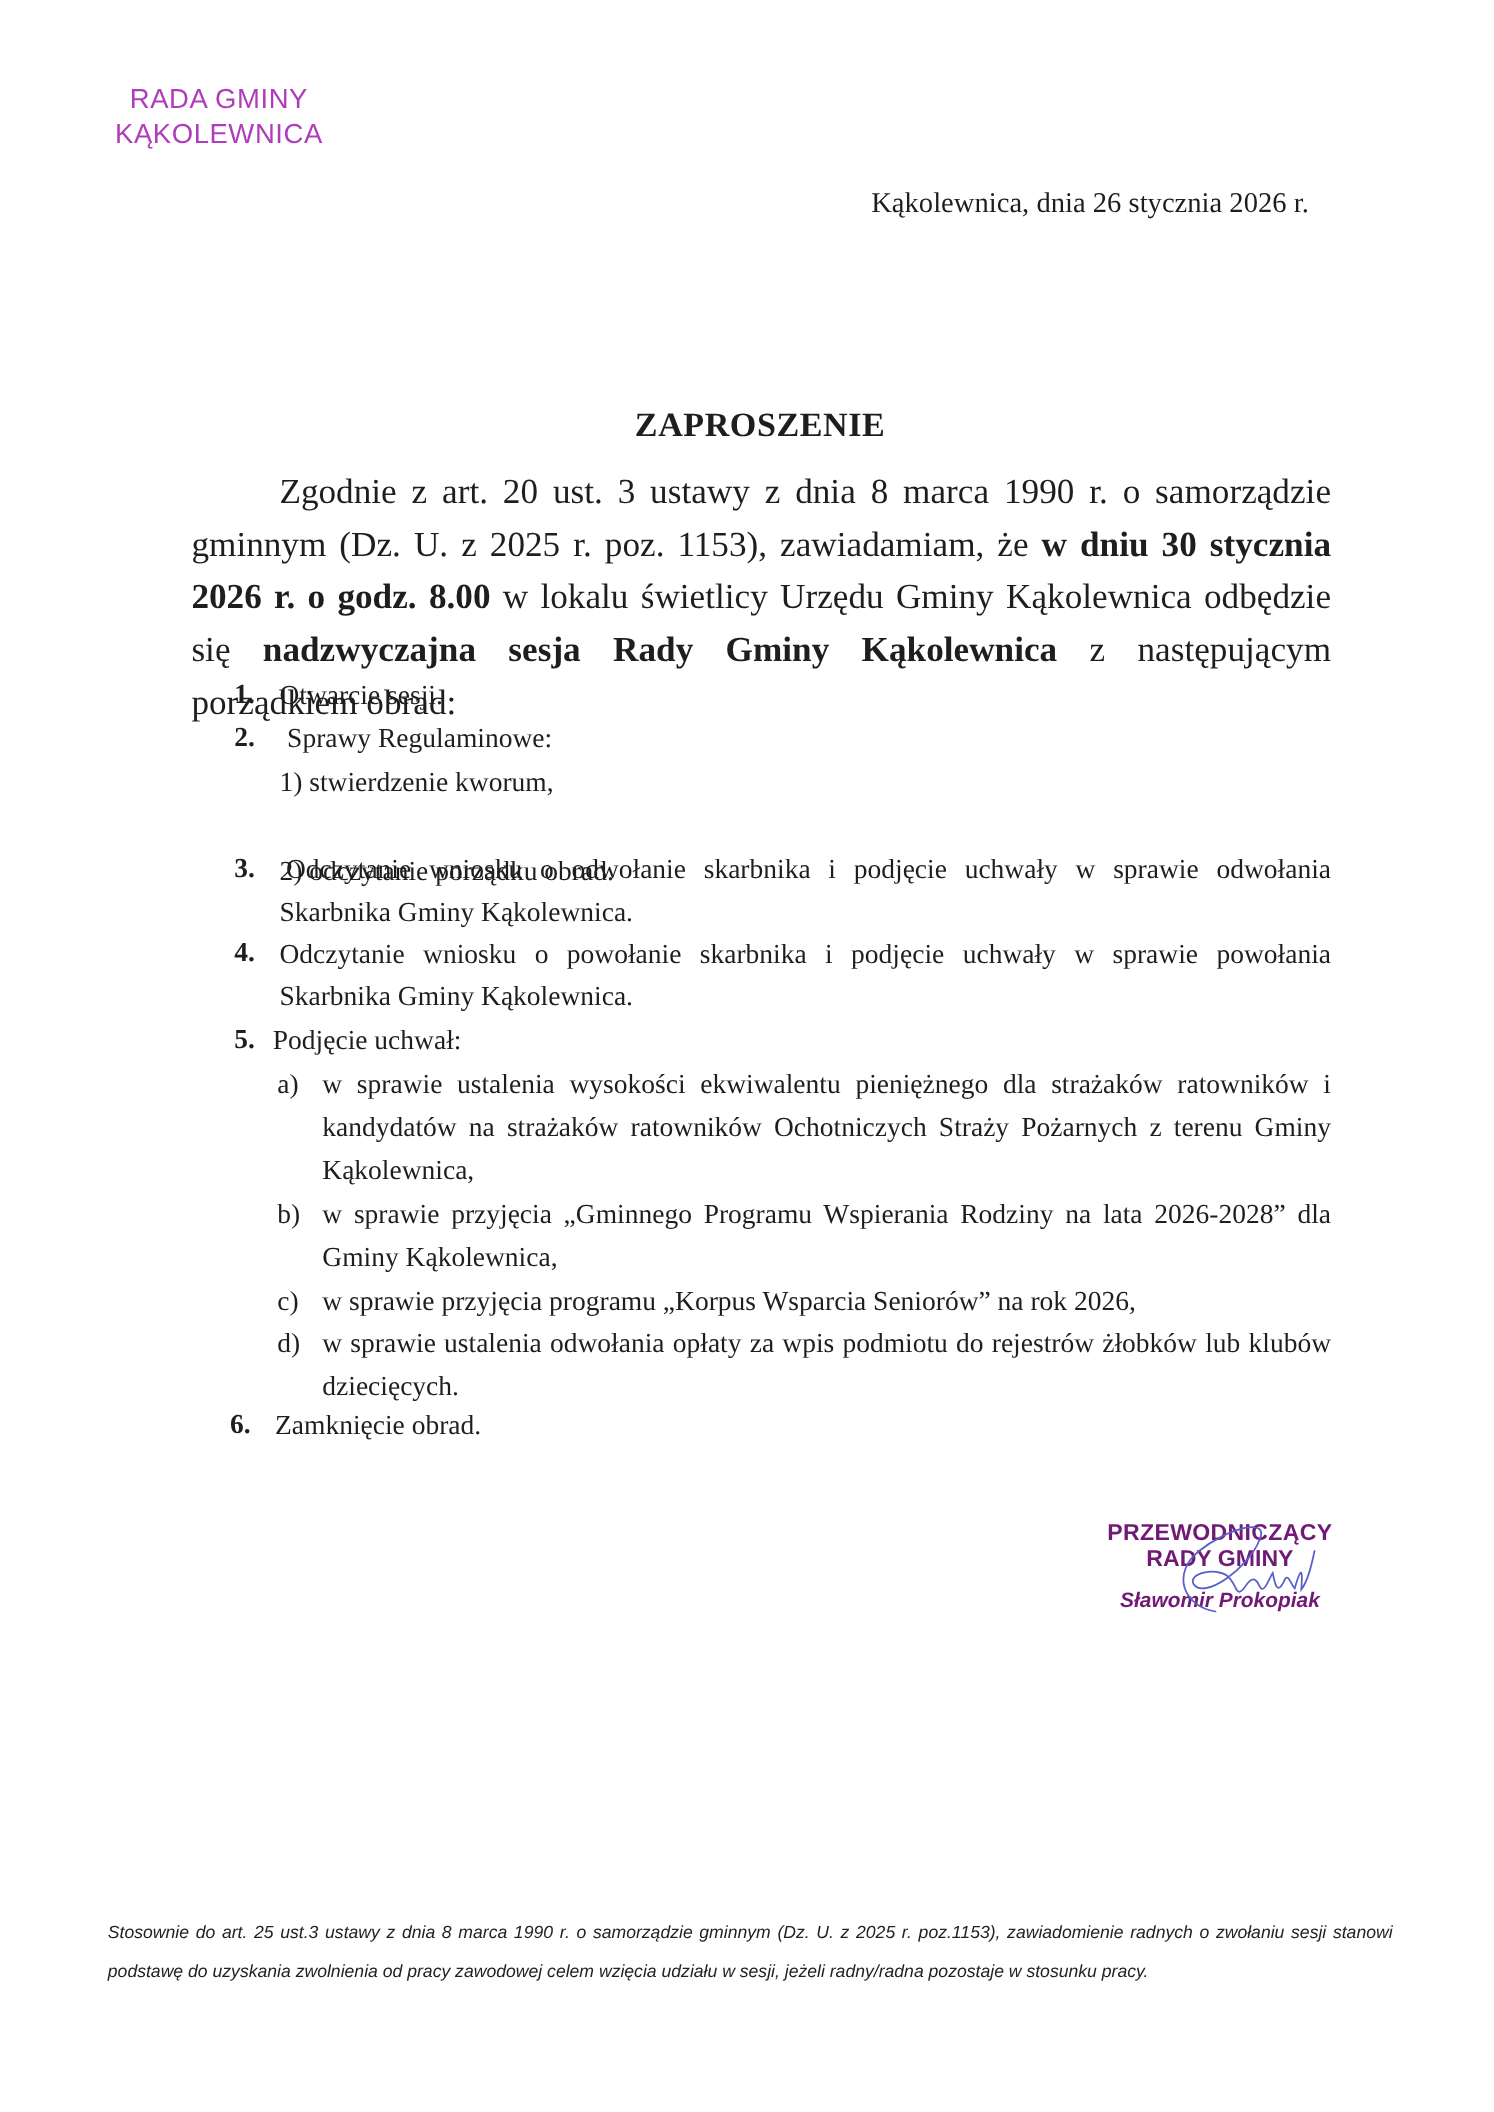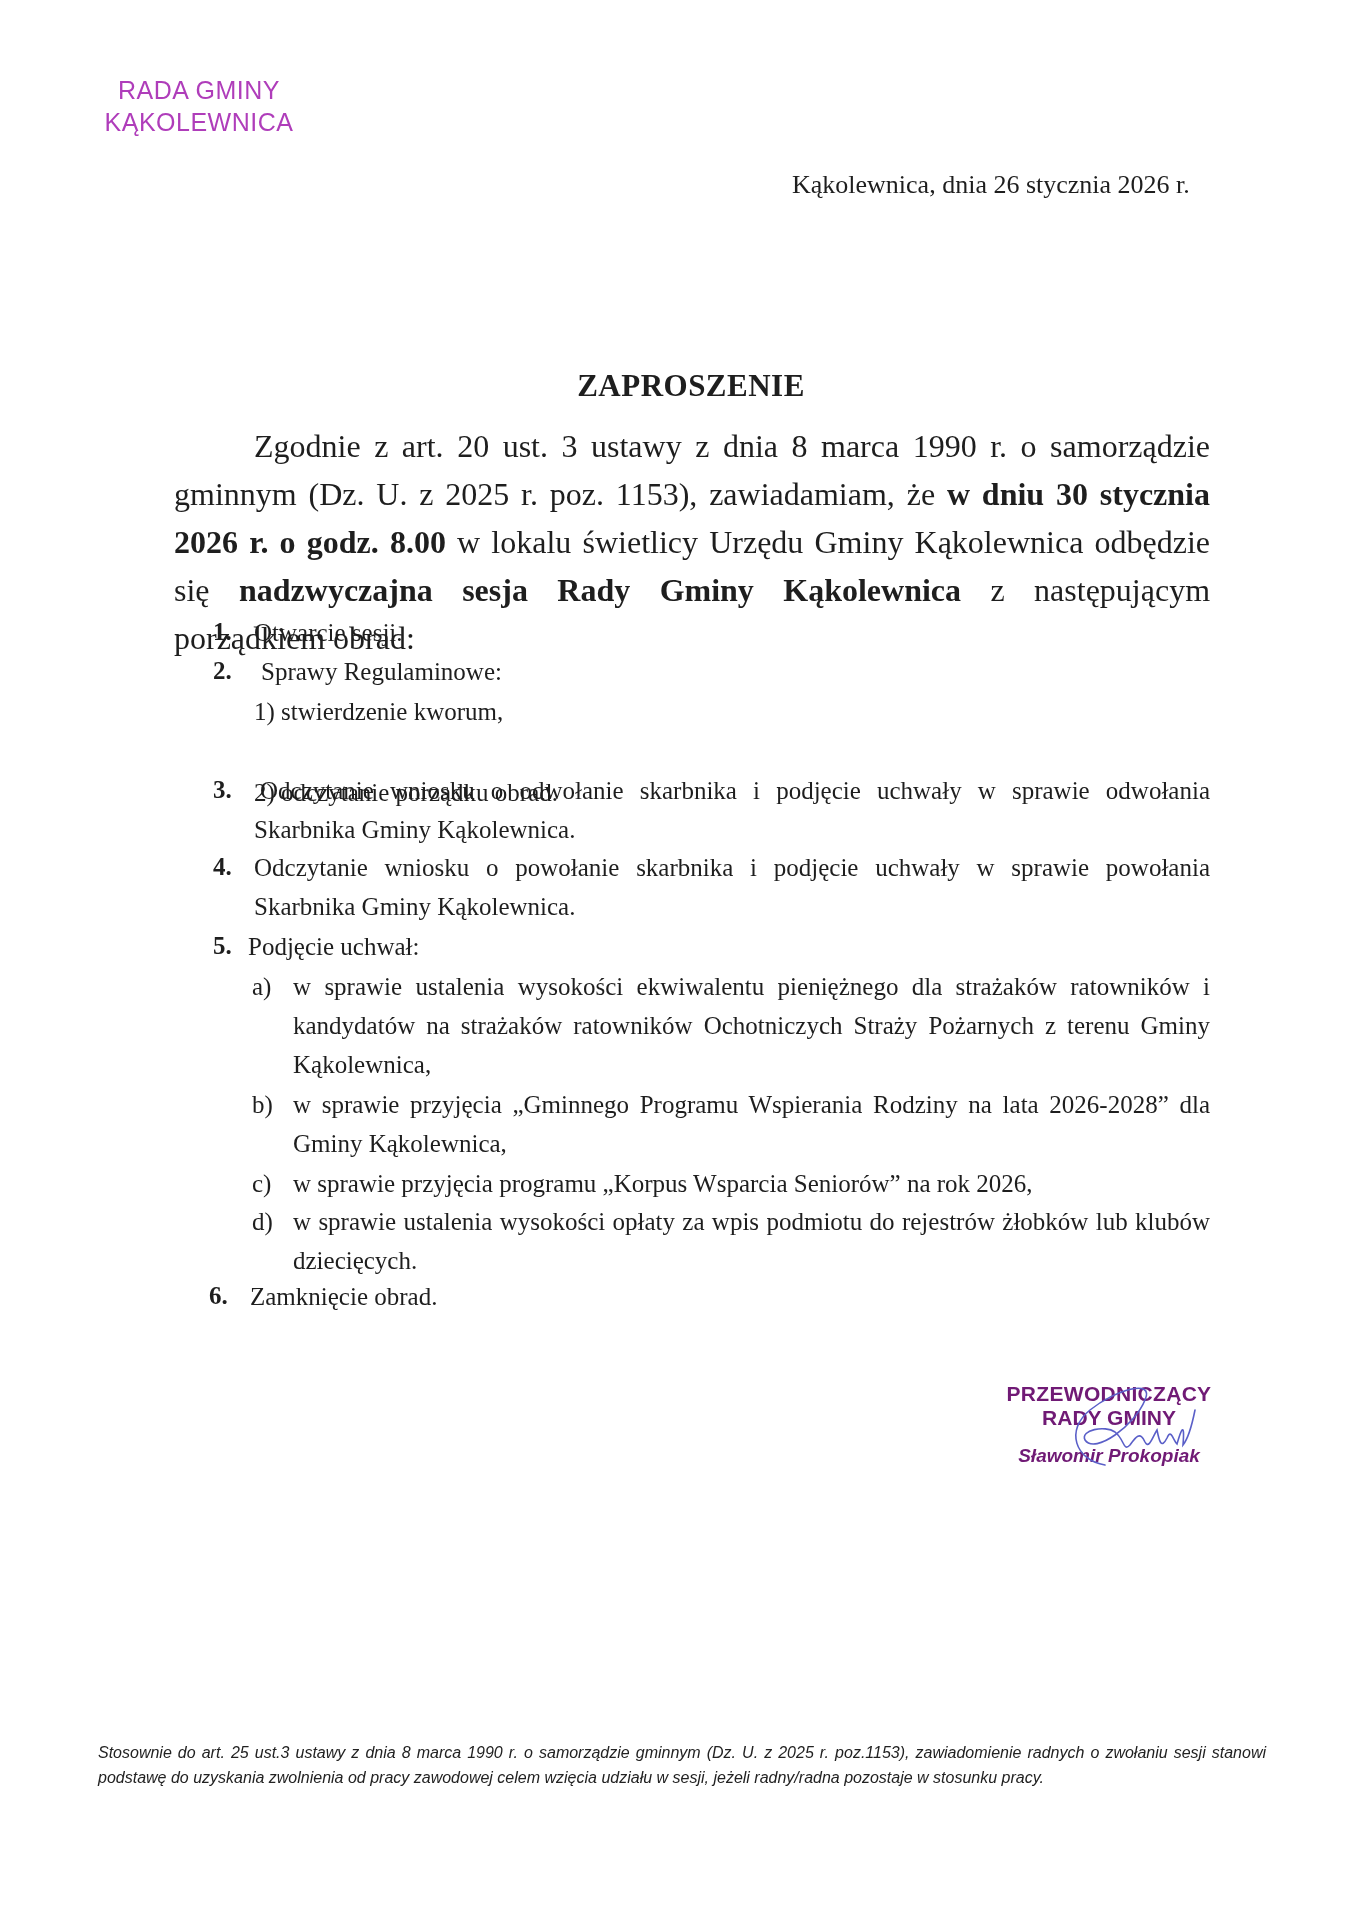--- a/index.html
+++ b/index.html
@@ -22,21 +22,21 @@
   .num { position:absolute; font-weight:bold; font-size:25px; }
   .wrap { position:absolute; font-size:25px; line-height:39px; white-space:normal; text-align:justify; }
 
   
   .stamp-sig { position:absolute; left:998px; top:1382px; width:222px; color:#701a75; font-family:"Liberation Sans","DejaVu Sans",sans-serif; text-align:center; }
   .stamp-sig .l1 { font-size:21px; line-height:24px; font-weight:bold; letter-spacing:0.3px; white-space:nowrap; }
   .stamp-sig .l2 { font-size:21px; line-height:24px; font-weight:bold; white-space:nowrap;text-align:center; }
   .stamp-sig .l3 { font-size:19px; line-height:24px; font-style:italic; font-weight:bold; margin-top:14px; white-space:nowrap; }
   .sig-svg { position:absolute; left:1035px; top:1370px; width:190px; height:110px; }
 
-  .footer { position:absolute; left:98px; width:1168px; top:1740px; font-family:"Liberation Sans","DejaVu Sans",sans-serif; font-style:italic; font-size:16px; line-height:25px; text-align:justify; color:#222; }
+  .footer { position:absolute; left:98px; width:1168px; top:1740px; font-family:"Liberation Sans","DejaVu Sans",sans-serif; font-style:italic; font-size:16px; line-height:35px; text-align:justify; color:#222; }
 </style>
 </head>
 <body>
 
 <div class="stamp-top">
   <div>RADA GMINY</div>
   <div>KĄKOLEWNICA</div>
 </div>
 
 <div class="abs serif date-line">Kąkolewnica, dnia 26 stycznia 2026 r.</div>
@@ -67,21 +67,21 @@
   <div class="serif li" style="left:252px; top:972px;">a)</div>
   <div class="serif wrap" style="left:293px; top:967px; width:917px;">w sprawie ustalenia wysokości ekwiwalentu pieniężnego dla strażaków ratowników i kandydatów na strażaków ratowników Ochotniczych Straży Pożarnych z terenu Gminy Kąkolewnica,</div>
 
   <div class="serif li" style="left:252px; top:1090px;">b)</div>
   <div class="serif wrap" style="left:293px; top:1085px; width:917px;">w sprawie przyjęcia „Gminnego Programu Wspierania Rodziny na lata 2026-2028” dla Gminy Kąkolewnica,</div>
 
   <div class="serif li" style="left:252px; top:1169px;">c)</div>
   <div class="serif li" style="left:293px; top:1169px;">w sprawie przyjęcia programu „Korpus Wsparcia Seniorów” na rok 2026,</div>
 
   <div class="serif li" style="left:252px; top:1207px;">d)</div>
-  <div class="serif wrap" style="left:293px; top:1202px; width:917px;">w sprawie ustalenia wysokości opłaty za wpis podmiotu do rejestrów żłobków lub klubów dziecięcych.</div>
+  <div class="serif wrap" style="left:293px; top:1202px; width:917px;">w sprawie ustalenia odwołania opłaty za wpis podmiotu do rejestrów żłobków lub klubów dziecięcych.</div>
 
   <div class="serif num" style="left:209px; top:1282px;">6.</div>
   <div class="serif li" style="left:250px; top:1282px;">Zamknięcie obrad.</div>
 </div>
 
 <div class="stamp-sig">
   <div class="l1">PRZEWODNICZĄCY</div>
   <div class="l2">RADY GMINY</div>
   <div class="l3">Sławomir Prokopiak</div>
 </div>

